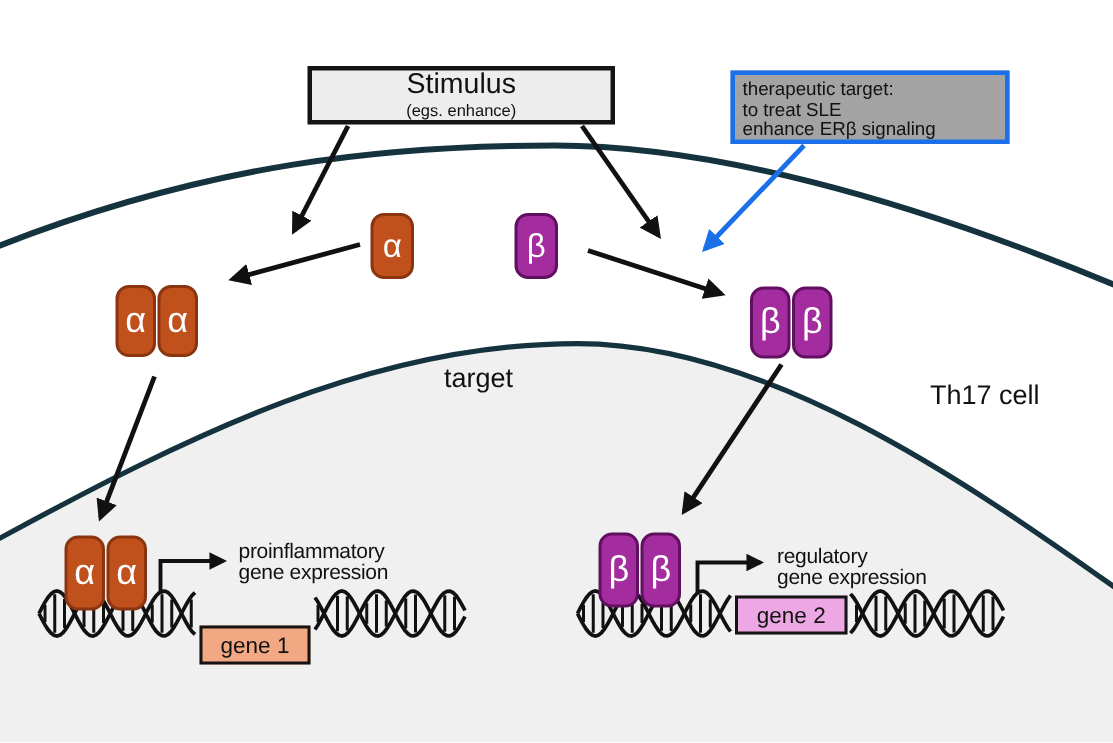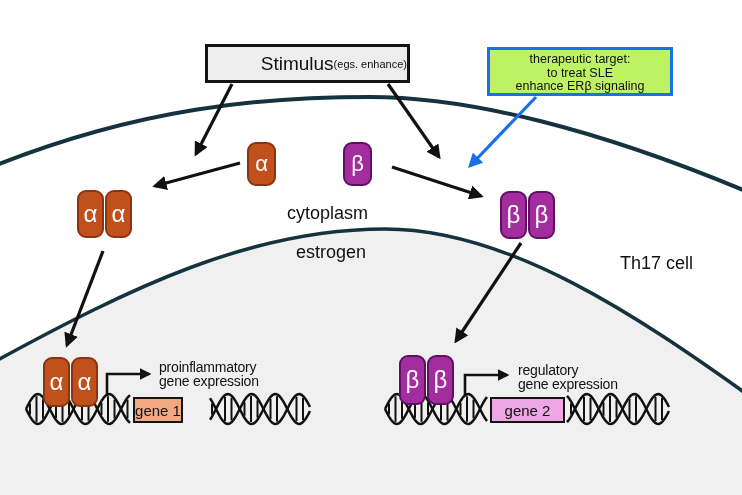--- a/index.html
+++ b/index.html
@@ -6,48 +6,48 @@
   #stage{
     position:relative;width:742px;height:495px;overflow:hidden;background:#ffffff;
     font-family:"Liberation Sans", sans-serif;color:#111;
   }
   #diagram-svg{position:absolute;left:0;top:0;}
   .abs{position:absolute;}
   
   .stimulus-box{
     left:205px;top:44px;width:205px;height:39px;box-sizing:border-box;
     background:var(--stimulus-fill);border:3px solid var(--stimulus-border);
-    display:flex;align-items:center;justify-content:flex-end;
+    display:flex;flex-direction:column;align-items:center;justify-content:space-between;
     text-align:center;
   }
   .stimulus-title{font-size:19px;line-height:19px;}
   .stimulus-sub{font-size:11px;line-height:12px;}
   .thera-box{
     left:487px;top:47px;width:186px;height:49px;box-sizing:border-box;
-    background:#bef264;border:3px solid var(--therapeutic-accent);
-    padding:3px 5px;font-size:12.5px;line-height:13.5px;white-space:nowrap;text-align:center;
+    background:#a3a3a3;border:3px solid var(--therapeutic-accent);
+    padding:3px 5px;font-size:12.5px;line-height:13.5px;white-space:nowrap;
   }
   
   .rec{
     display:flex;align-items:center;justify-content:center;
     color:#fff;border-radius:9px;box-sizing:border-box;line-height:1;
   }
   .rec.abs{position:absolute;}
   .alpha{background:var(--er-alpha-fill);border:2.5px solid var(--er-alpha-border);}
   .beta{background:var(--er-beta-fill);border:2.5px solid var(--er-beta-border);}
   .dimer{position:absolute;display:flex;gap:1px;}
   .mono{width:29px;height:44px;font-size:22px;}
   .sub48{width:27px;height:48px;font-size:24px;}
   .sub50{width:27px;height:50px;font-size:24px;}
   
   .gene{
     position:absolute;display:flex;align-items:center;justify-content:center;
     border:2.5px solid #141414;box-sizing:border-box;font-size:15px;color:#111;
   }
-  .gene1{left:133px;top:397px;width:50px;height:26px;background:var(--gene1-fill);}
+  .gene1{left:133px;top:417px;width:74px;height:26px;background:var(--gene1-fill);}
   .gene2{left:490px;top:397px;width:75px;height:26px;background:var(--gene2-fill);}
   
   .lbl{position:absolute;font-size:18px;white-space:nowrap;}
   .annot{
     position:absolute;font-size:14px;line-height:13.5px;
     white-space:nowrap;letter-spacing:-0.2px;
   }
 </style>
 </head>
 <body>
@@ -180,22 +180,21 @@
       </div>
   </div>
 
   <div class="gene gene1">
     <span>gene 1</span>
   </div>
   <div class="gene gene2">
     <span>gene 2</span>
   </div>
 
-  <div class="lbl" style="left:287px;top:203px;">cytoplasm</div>
-  <div class="lbl" style="left:296px;top:242px;">estrogen</div>
+  <div class="lbl" style="left:296px;top:242px;">target</div>
   <div class="lbl" style="left:620px;top:221px;margin-top:32px;">Th17 cell</div>
 
   <div class="annot" style="left:159px;top:361px;">
     <div>proinflammatory</div>
     <div>gene expression</div>
   </div>
   <div class="annot" style="left:518px;top:364px;">
     <div>regulatory</div>
     <div>gene expression</div>
   </div>

